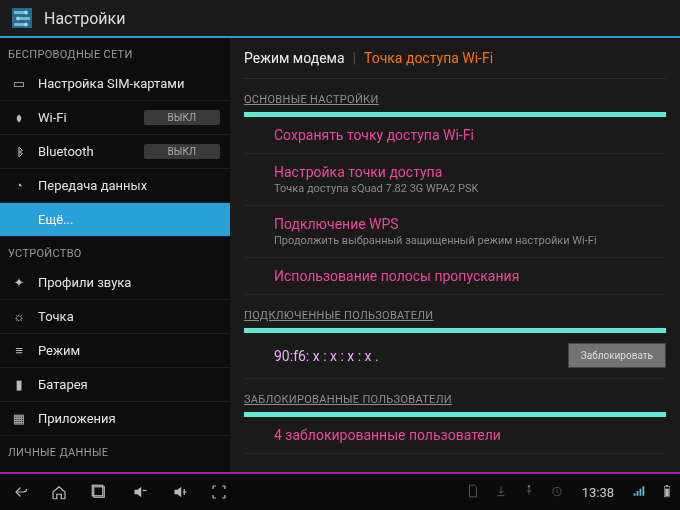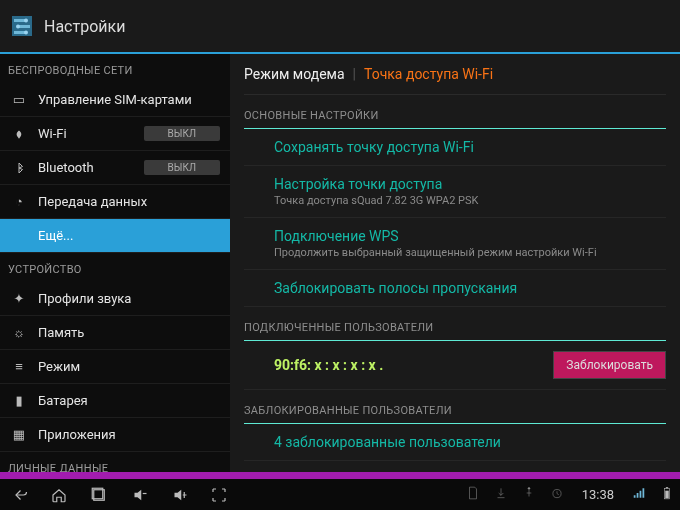--- a/index.html
+++ b/index.html
@@ -1,19 +1,19 @@
 <!DOCTYPE html>
 <html><head>
 <meta charset="utf-8">
 <style>
 * { margin:0; padding:0; box-sizing:border-box; font-family:Roboto,Arial,sans-serif; }
 body { width:680px; height:510px; background:#000; color:#ccc; overflow:hidden; font-size:13px; }
 .screen { width:100%; height:100%; display:flex; flex-direction:column; }
 
-.titlebar { display:flex; align-items:center; height:54px; padding:0 8px; background:#1a1a1a; border-bottom:2px solid #2aa0d8; }
+.titlebar { display:flex; align-items:center; height:38px; padding:0 8px; background:#1a1a1a; border-bottom:2px solid #2aa0d8; }
 .titlebar .app-icon { width:28px; height:28px; display:flex; align-items:center; justify-content:center; margin-right:8px; }
 .titlebar .app-icon svg { width:24px; height:24px; }
 .titlebar .title { color:#ddd; font-size:16px; }
 
 .body { flex:1; display:flex; background:#111; overflow:hidden; }
 
 .sidebar { width:230px; background:#0d0d0d; overflow-y:auto; }
 .sidebar .section-hdr { color:#9a9a9a; font-size:11px; padding:10px 8px 6px 8px; text-transform:uppercase; letter-spacing:.3px; }
 .sidebar .item { display:flex; align-items:center; padding:9px 10px; color:#e5e5e5; border-bottom:1px solid #1e1e1e; font-size:13px; cursor:pointer; }
 .sidebar .item.selected { background:#2aa0d8; color:#fff; }
@@ -21,31 +21,31 @@
 .sidebar .item.selected .icon { color:#fff; }
 .sidebar .item .label { flex:1; }
 .sidebar .item .badge { background:#3a3a3a; color:#aaa; font-size:10px; padding:2px 24px; border-radius:2px; }
 
 .main { flex:1; background:#1a1a1a; padding:0 14px 26px 14px; overflow-y:auto; }
 .breadcrumb { display:flex; align-items:center; padding:12px 0; color:#eee; font-size:14px; border-bottom:1px solid #2a2a2a; }
 .breadcrumb .bc1 { color:#eee; }
 .breadcrumb .sep { margin:0 8px; color:#555; }
 .breadcrumb .bc2 { color:#f97316; }
 
-.group-hdr { color:#8e8e8e; font-size:11px; padding:14px 0 6px 0; border-bottom:1px solid #5eead4; letter-spacing:.3px; }
+.group-hdr { color:#8e8e8e; font-size:11px; padding:14px 0 6px 0; border-bottom:5px solid #5eead4; letter-spacing:.3px;text-decoration:underline; }
 
 .entry { padding:10px 0 10px 30px; border-bottom:1px solid #262626; cursor:pointer; }
-.entry .primary { color:#14b8a6; font-size:14px; }
+.entry .primary { color:#ec4899; font-size:14px; }
 .entry .secondary { color:#8a8a8a; font-size:11px; margin-top:2px; }
 
 .conn-row { display:flex; align-items:center; padding:10px 0 10px 30px; border-bottom:1px solid #262626; }
-.conn-row .mac { flex:1; color:#bef264; font-size:14px;font-weight:bold; }
-.conn-row .block-btn { background:#be185d; color:#ddd; border:1px solid #444; font-size:12px; padding:6px 12px; cursor:pointer; }
-
-.navbar { height:38px; background:#0a0a0a; display:flex; align-items:center; padding:0 6px; border-top:7px solid #a21caf; }
+.conn-row .mac { flex:1; color:#f0abfc; font-size:14px; }
+.conn-row .block-btn { background:#737373; color:#ddd; border:1px solid #444; font-size:10px; padding:6px 12px; cursor:pointer; }
+
+.navbar { height:38px; background:#0a0a0a; display:flex; align-items:center; padding:0 6px; border-top:2px solid #a21caf; }
 .navbar .nav-left, .navbar .nav-right { display:flex; align-items:center; gap:14px; }
 .navbar .nav-left { flex:0 0 auto; }
 .navbar .spacer { flex:1; }
 .nav-btn { color:#bbb; display:flex; align-items:center; justify-content:center; width:26px; height:26px; cursor:pointer; }
 .nav-btn svg { width:18px; height:18px; stroke:#bbb; fill:none; stroke-width:1.6; }
 .status-icons { display:flex; align-items:center; gap:8px; color:#888; font-size:11px; }
 .clock { color:#ccc; font-size:13px; margin:0 4px; }
 .bars svg, .batt svg, .status-ic svg { width:14px; height:14px; }
 </style>
 </head>
@@ -68,21 +68,21 @@
    <div class="title">Настройки</div>
  </div>
 
  <div class="body">
 
   <div class="sidebar">
     <div class="section-hdr">БЕСПРОВОДНЫЕ СЕТИ</div>
 
     <div class="item">
       <span class="icon">▭</span>
-      <span class="label">Управление SIM-картами</span>
+      <span class="label">Настройка SIM-картами</span>
     </div>
     <div class="item">
       <span class="icon">
         <svg viewBox="0 0 24 24" width="14" height="14">
               <path d="M12 20l-1.5-1.8C4 11 12 6 12 6s8 5 1.5 12.2L12 20z" fill="#bbb"></path>
             </svg>
       </span>
       <span class="label">Wi-Fi</span>
       <span class="badge">ВЫКЛ</span>
     </div>
@@ -105,21 +105,21 @@
     </div>
 
     <div class="section-hdr">УСТРОЙСТВО</div>
 
     <div class="item">
       <span class="icon">✦</span>
       <span class="label">Профили звука</span>
     </div>
     <div class="item">
       <span class="icon">☼</span>
-      <span class="label">Память</span>
+      <span class="label">Точка</span>
     </div>
     <div class="item">
       <span class="icon">≡</span>
       <span class="label">Режим</span>
     </div>
     <div class="item">
       <span class="icon">▮</span>
       <span class="label">Батарея</span>
     </div>
     <div class="item">
@@ -149,21 +149,21 @@
     </div>
     <div class="entry">
       <div class="primary">Настройка точки доступа</div>
       <div class="secondary">Точка доступа sQuad 7.82 3G WPA2 PSK</div>
     </div>
     <div class="entry">
       <div class="primary">Подключение WPS</div>
       <div class="secondary">Продолжить выбранный защищенный режим настройки Wi-Fi</div>
     </div>
     <div class="entry">
-      <div class="primary">Заблокировать полосы пропускания</div>
+      <div class="primary">Использование полосы пропускания</div>
     </div>
 
     <div class="group-hdr">ПОДКЛЮЧЕННЫЕ ПОЛЬЗОВАТЕЛИ</div>
 
     <div class="conn-row">
       <div class="mac">90:f6: x : x : x : x .</div>
       <button class="block-btn">Заблокировать</button>
     </div>
 
     <div class="group-hdr">ЗАБЛОКИРОВАННЫЕ ПОЛЬЗОВАТЕЛИ</div>

